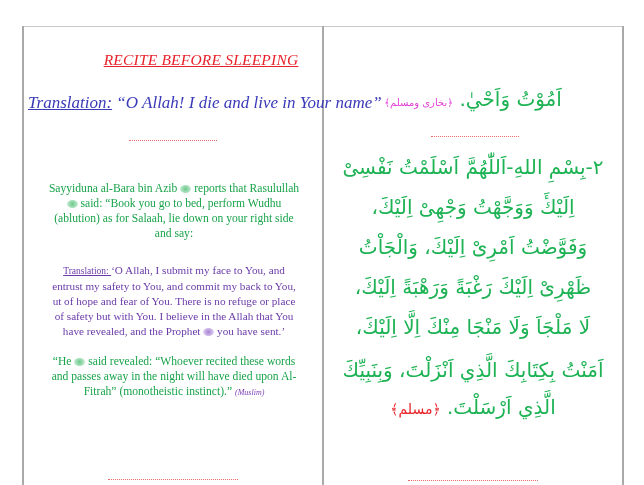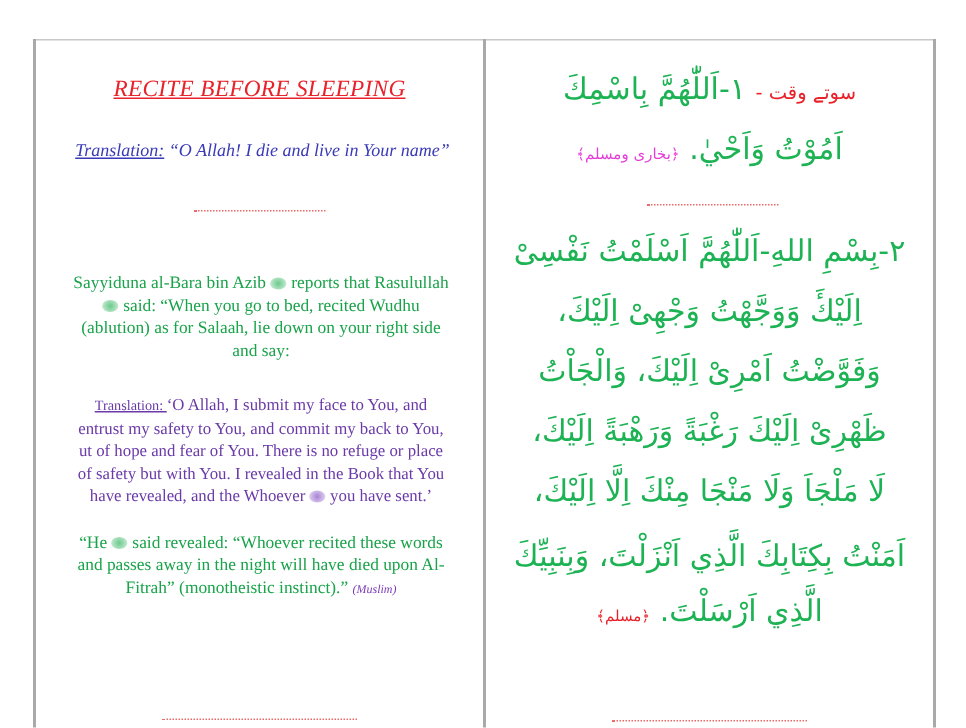--- a/index.html
+++ b/index.html
@@ -6,81 +6,78 @@
   body { width: 644px; height: 485px; position: relative; overflow: hidden; font-family: "Liberation Serif", serif; }
   .frame { position: absolute; left: 22px; top: 26px; width: 601px; height: 470px; border-top: 1px solid #c8c8c8; }
   .vline { position: absolute; top: 26px; width: 2px; height: 470px; background: #a9a9a9; }
   .vline.left { left: 22px; }
   .vline.mid { left: 322px; }
   .vline.right { left: 622px; }
   .page { position: absolute; top: 27px; height: 458px; }
   .page.en { left: 24px; width: 298px; text-align: center; }
   .page.ar { left: 324px; width: 298px; text-align: center; direction: rtl; font-family: "DejaVu Sans", sans-serif; }
 
-  .title { position: absolute; top: 24px; left: 0; width: 100%; color: #e8222a; font-style: italic; text-decoration: underline; font-size: 15.5px; letter-spacing: 0.2px; }
-  .trans1 { position: absolute; top: 66px; left: 4px; width: 294px; text-align: center; color: #3a3ab8; font-style: italic; font-size: 12px; white-space: nowrap; }
+  .title { position: absolute; top: 24px; left: 0; width: 100%; color: #e8222a; font-style: italic; text-decoration: underline; font-size: 15.5px; letter-spacing: 0.2px; padding-left: 28px; }
+  .trans1 { position: absolute; top: 66px; left: 4px; width: 294px; text-align: center; color: #3a3ab8; font-style: italic; font-size: 17px; white-space: nowrap; }
   .trans1 .lbl { text-decoration: underline; }
   .dash { position: absolute; border-top: 1.5px dotted #ec6a6a; height: 0; }
   .para { position: absolute; left: 6px; width: 288px; color: #19a34a; font-size: 11.6px; line-height: 15px; }
   .para2 { position: absolute; left: 4px; width: 292px; color: #6a3aa8; font-size: 11.2px; line-height: 15px; }
   .para2 .lbl { text-decoration: underline; font-size: 9.5px; }
   .ref { color: #7a3ab8; font-style: italic; font-size: 8px; }
   .pbuh { display: inline-block; width: 11px; height: 8px; border-radius: 50%; background: radial-gradient(circle, #6cc98d 0%, #b9e6c8 70%, #fff 100%); vertical-align: middle; }
   .pbuh.purple { background: radial-gradient(circle, #a783d3 0%, #d9c7ee 70%, #fff 100%); }
 
   .ar-line { position: absolute; left: 0; width: 100%; color: #1db354; white-space: nowrap; font-size: 20px; }
   .ar-red { color: #e8222a; font-size: 13px; }
   .ar-pink { color: #e43fd8; font-size: 10px; margin-top: 32px; }
-  .ar-ref-red { color: #e8222a; font-size: 10px; }
+  .ar-ref-red { color: #e8222a; font-size: 14px; }
 </style>
 </head>
 <body>
 
 <div class="frame"></div>
 <div class="vline left"></div>
 <div class="vline mid"></div>
 <div class="vline right"></div>
 
 <div class="page en">
   <div class="title">RECITE BEFORE SLEEPING</div>
 
   <div class="trans1">
     <span class="lbl">Translation:</span><span> “O Allah! I die and live in Your name”</span>
   </div>
 
   <div class="dash" style="top:113px; left:105px; width:88px;"></div>
 
   <div class="para" style="top:154px;">
     <div><span>Sayyiduna al-Bara bin Azib</span> <span class="pbuh"></span><span> reports that Rasulullah</span></div>
-    <div><span class="pbuh"></span><span> said: “When you go to bed, recited Wudhu</span></div>
+    <div><span class="pbuh"></span><span> said: “Book you go to bed, perform Wudhu</span></div>
     <div>(ablution) as for Salaah, lie down on your right side</div>
     <div>and say:</div>
   </div>
 
   <div class="para2" style="top:236px;">
     <div><span class="lbl">Translation: </span><span>‘O Allah, I submit my face to You, and</span></div>
     <div>entrust my safety to You, and commit my back to You,</div>
     <div>ut of hope and fear of You. There is no refuge or place</div>
-    <div>of safety but with You. I revealed in the Book that You</div>
-    <div><span>have revealed, and the Whoever </span><span class="pbuh purple"></span><span> you have sent.’</span></div>
+    <div>of safety but with You. I believe in the Allah that You</div>
+    <div><span>have revealed, and the Prophet </span><span class="pbuh purple"></span><span> you have sent.’</span></div>
   </div>
 
   <div class="para" style="top:327px;">
     <div><span>“He </span><span class="pbuh"></span><span> said revealed: “Whoever recited these words</span></div>
     <div>and passes away in the night will have died upon Al-</div>
     <div><span>Fitrah” (monotheistic instinct).” </span><span class="ref">(Muslim)</span></div>
   </div>
 
   <div class="dash" style="top:452px; left:84px; width:130px;"></div>
 </div>
 
 <div class="page ar">
-  <div class="ar-line" style="top:20px;">
-    <span class="ar-red">سوتے وقت -</span><span> ١-اَللّٰهُمَّ بِاسْمِكَ</span>
-  </div>
   <div class="ar-line" style="top:60px;">
     <span>اَمُوْتُ وَاَحْيٰ. </span><span class="ar-pink">﴿بخاری ومسلم﴾</span>
   </div>
 
   <div class="dash" style="top:109px; left:107px; width:88px; direction:ltr;"></div>
 
   <div class="ar-line" style="top:128px;">٢-بِسْمِ اللهِ-اَللّٰهُمَّ اَسْلَمْتُ نَفْسِىْ</div>
   <div class="ar-line" style="top:168px;">اِلَيْكَٔ وَوَجَّهْتُ وَجْهِىْ اِلَيْكَ،</div>
   <div class="ar-line" style="top:248px;">ظَهْرِىْ اِلَيْكَ رَغْبَةً وَرَهْبَةً اِلَيْكَ،</div>
   <div class="ar-line" style="top:208px;">وَفَوَّضْتُ اَمْرِىْ اِلَيْكَ، وَالْجَاْتُ</div>

